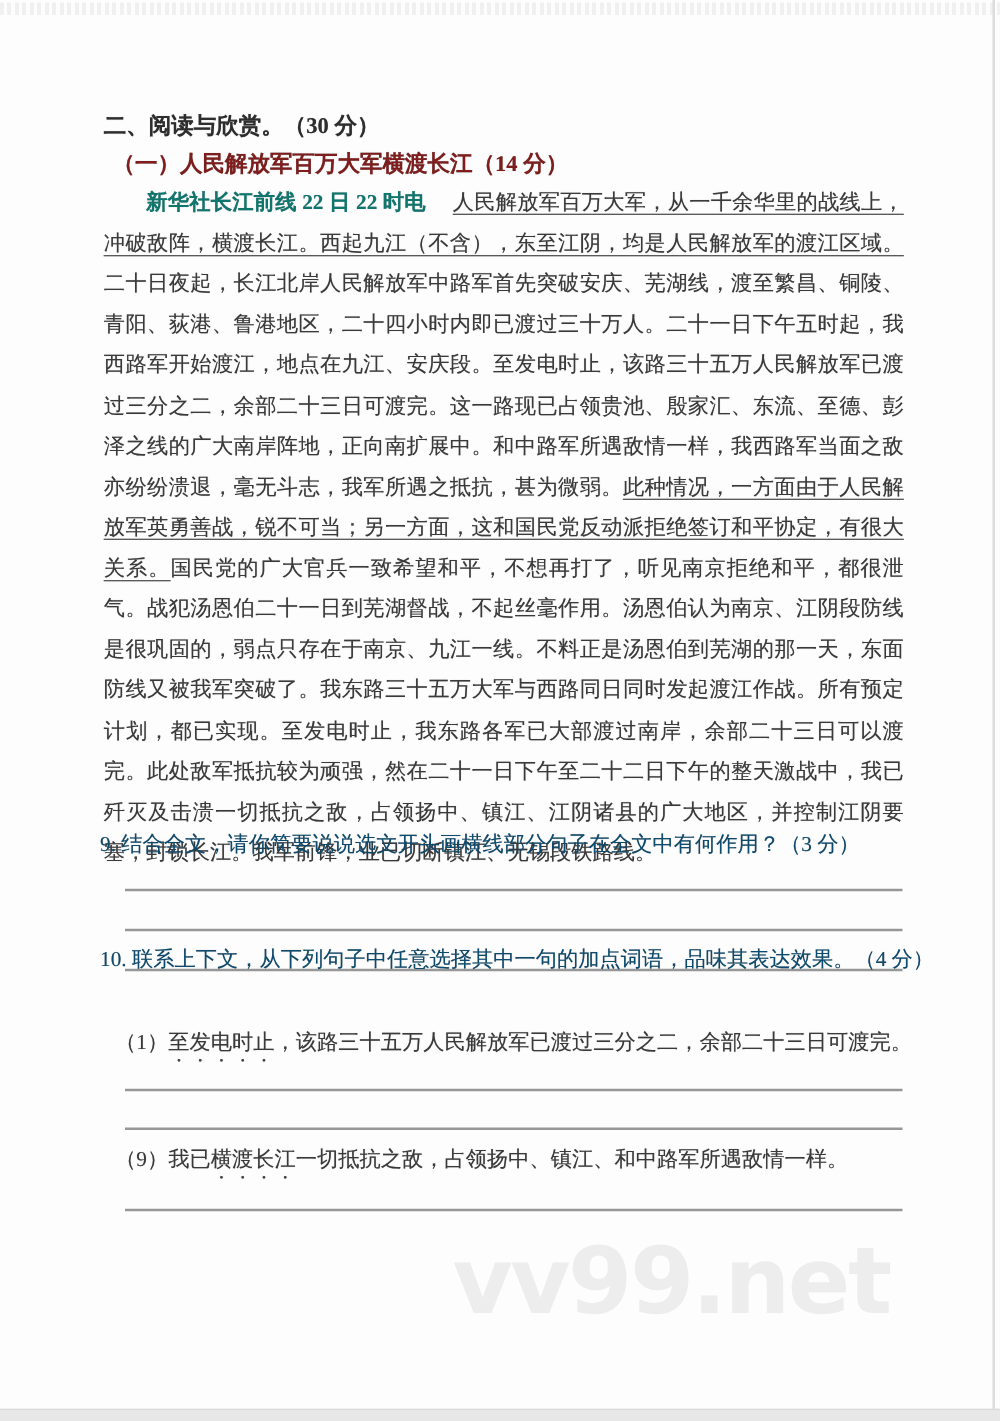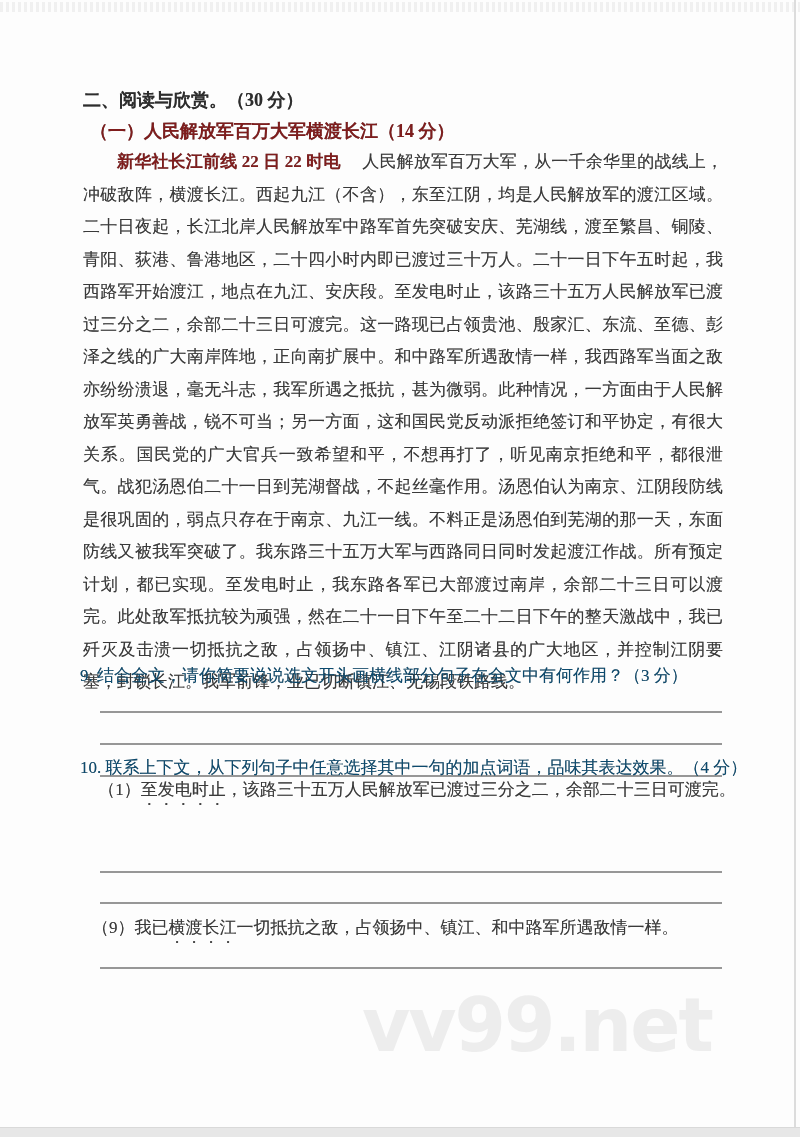--- a/index.html
+++ b/index.html
@@ -39,22 +39,23 @@
     position:absolute;left:90px;top:119px;width:660px;
     font-size:18px;font-weight:700;color:#7f1d1d;white-space:nowrap;
     text-shadow:0 0 .6px rgba(45,45,45,.55);
   }
   .article{
     position:absolute;left:83px;top:146px;width:640px;
     font-size:17px;line-height:32.5px;text-align:justify;
     text-indent:2em;color:#3a3a3a;
     text-shadow:0 0 .6px rgba(58,58,58,.5);
   }
-  .seg-bold{font-weight:700;color:#7f1d1d;}
+  .seg-bold{font-weight:700;color:#0f766e;}
   .seg-underline{
+    text-decoration:underline;
     text-decoration-color:#5a5a5a;
     text-decoration-thickness:1px;
     text-underline-offset:4px;
   }
   .seg-dots{
     -webkit-text-emphasis:filled dot #414141;
     -webkit-text-emphasis-position:under right;
     text-emphasis:filled dot #414141;
     text-emphasis-position:under right;
   }
@@ -63,21 +64,21 @@
     font-size:17px;line-height:24px;white-space:nowrap;color:#0c4a6e;
     text-shadow:0 0 .6px rgba(58,58,58,.5);
   }
   .q9{top:664px;}
   .q10{top:756px;}
   .q10-item{
     position:absolute;left:92px;width:650px;
     font-size:17px;line-height:24px;white-space:nowrap;color:#3a3a3a;
     text-shadow:0 0 .6px rgba(58,58,58,.5);
   }
-  .item1{top:778px;text-align:center;}
+  .item1{top:822px;}
   .item2{top:916px;}
   .answer-line{
     position:absolute;left:100px;width:622px;height:2px;background:#979797;
   }
   .al-1{top:711px;}
   .al-2{top:743px;}
   .al-3{top:775px;}
   .al-4{top:871px;}
   .al-5{top:902px;}
   .al-6{top:967px;}

